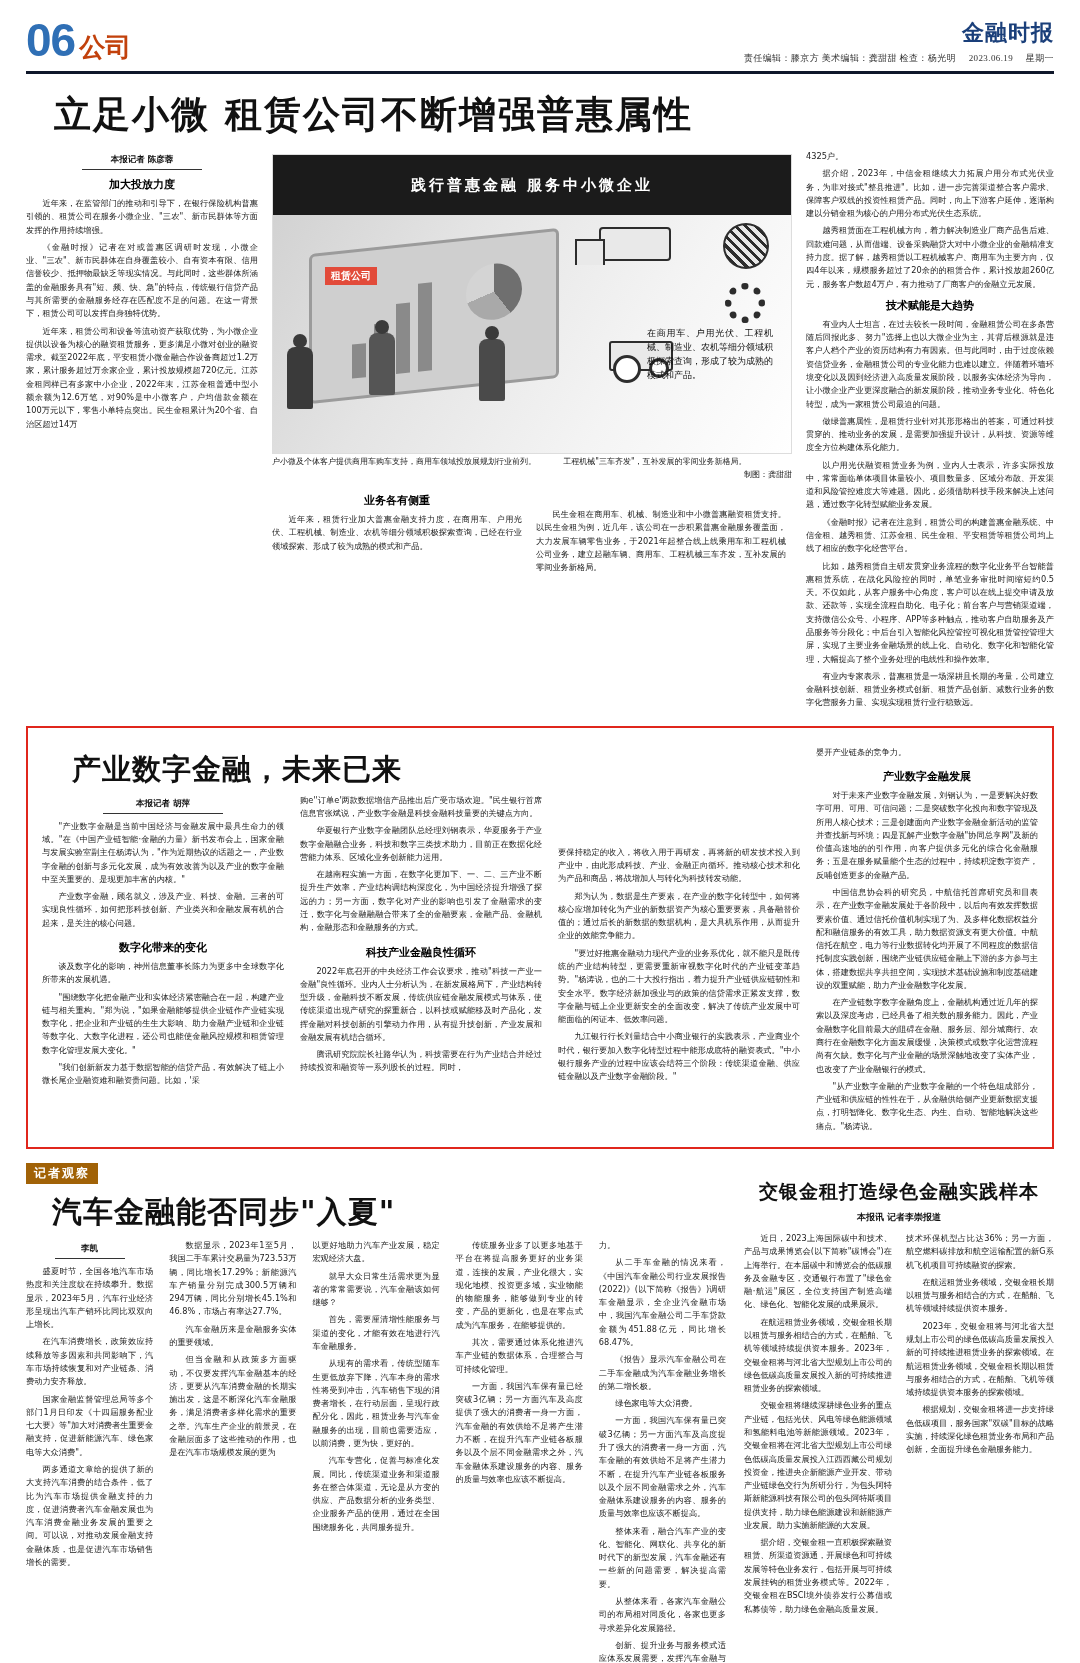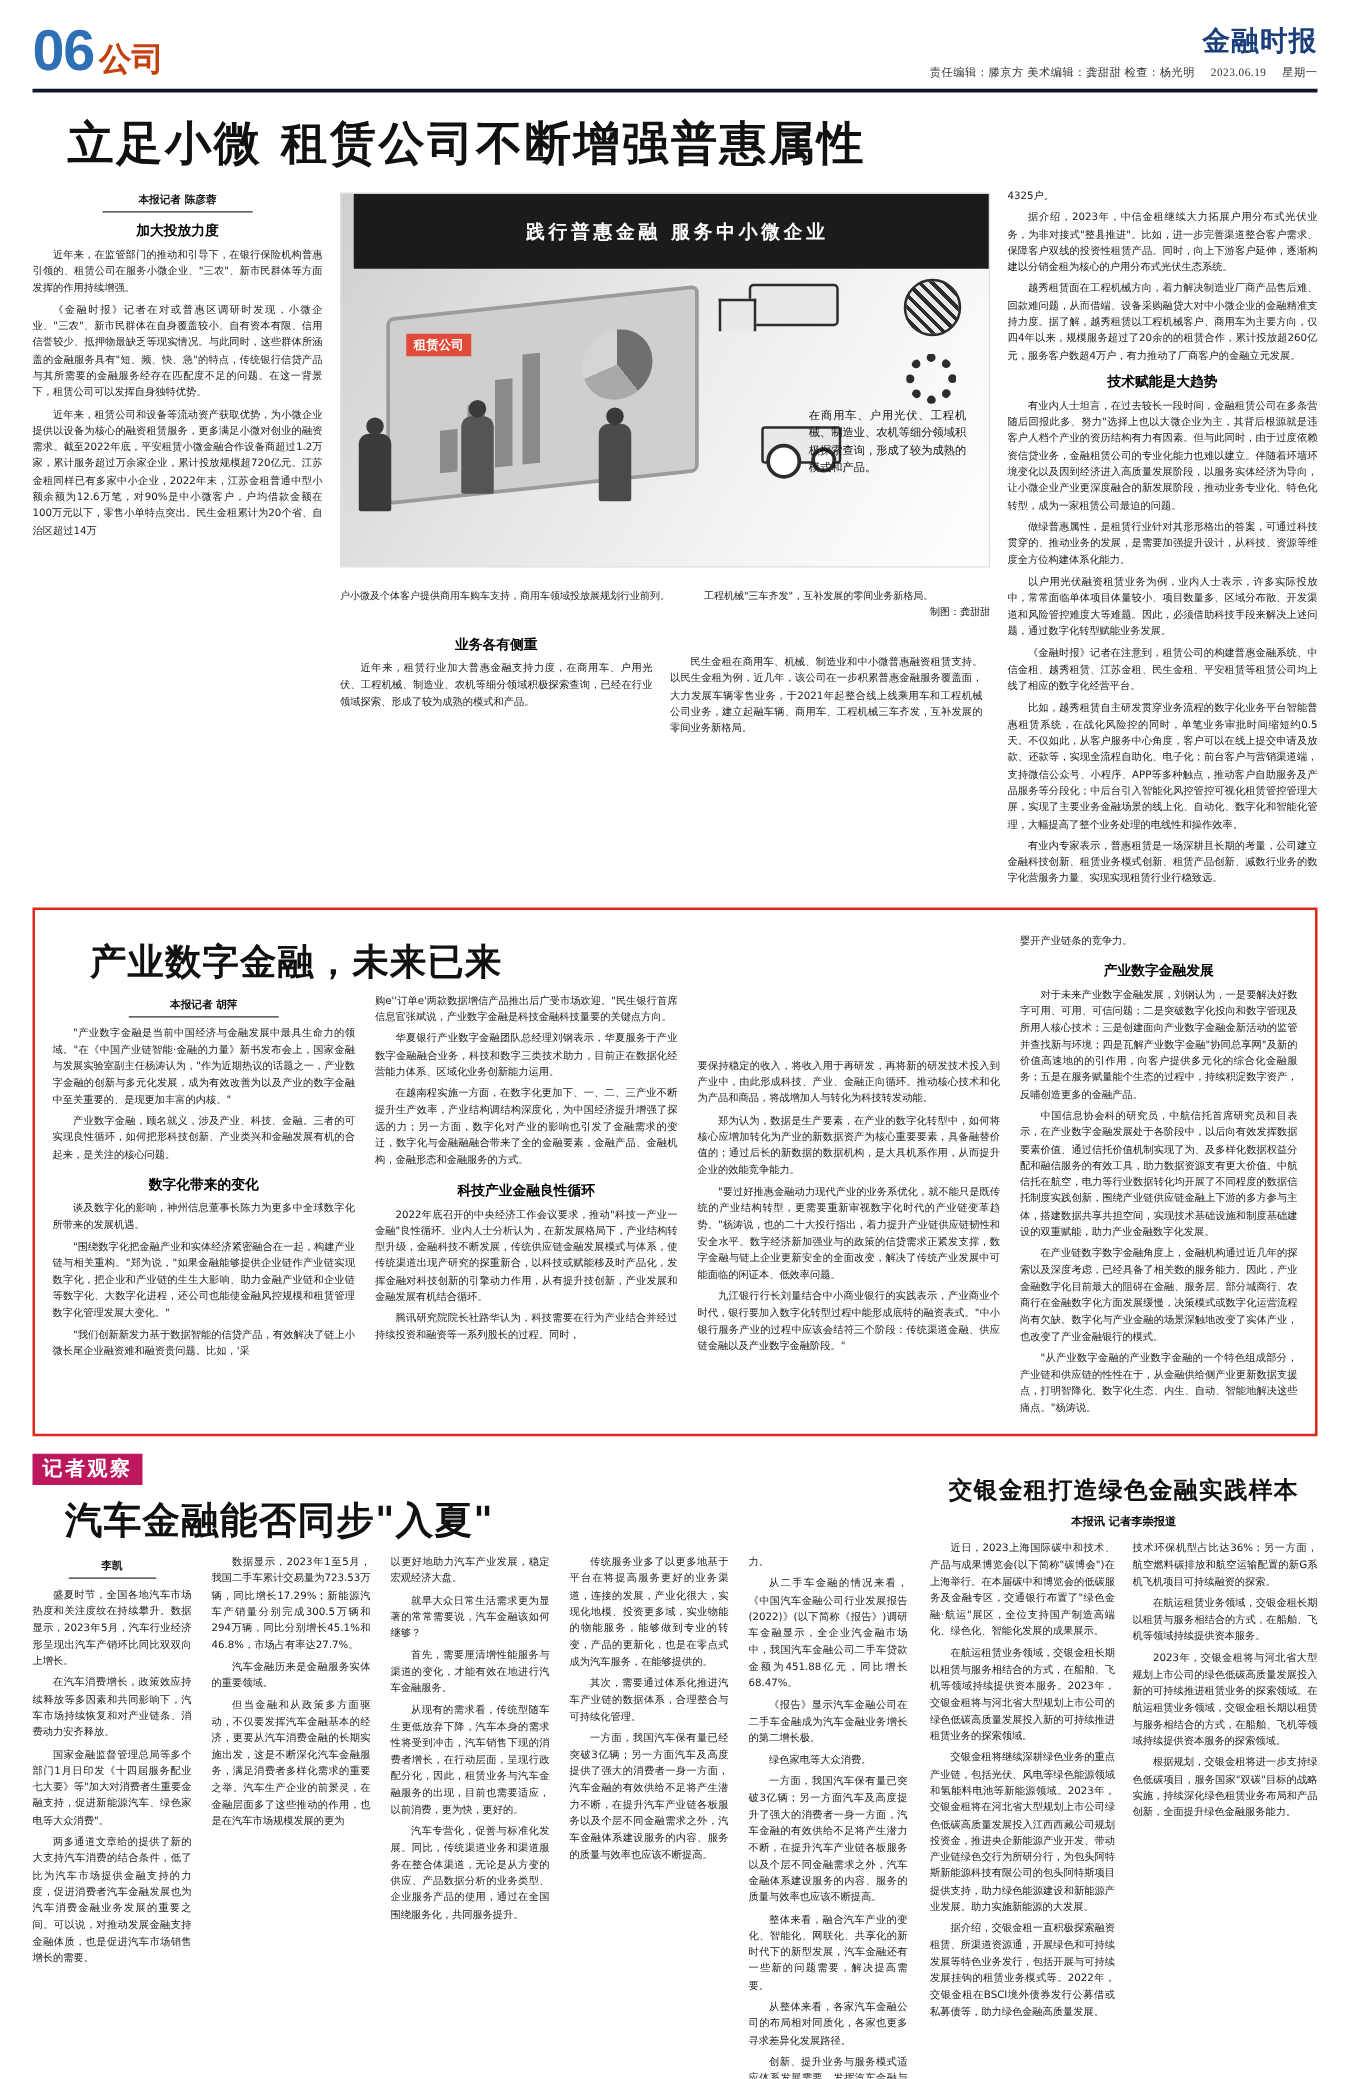--- a/index.html
+++ b/index.html
@@ -70,21 +70,21 @@
 
   
   .illus {
     position:relative; width:520px; height:300px; margin-top:4px;
     background:linear-gradient(135deg,#d8d8d8 0%, #e9e9e9 40%, #f2f2f2 100%);
     overflow:hidden; border:1px solid #ddd;
   }
   .illus .sky { position:absolute; inset:0; background:
      linear-gradient(120deg,#cfcfcf 0%,#e4e4e4 35%,#f4f4f4 70%,#ffffff 100%); }
   .illus .band {
-    position:absolute; left:10px; top:0; width:100%; height:60px;
+    position:absolute; left:0; top:0; width:100%; height:60px;
     background:#1b1b1b; color:#fff;
     display:flex; align-items:center; justify-content:center;
     font-family:"DejaVu Sans", sans-serif; font-size:15px; font-weight:700; letter-spacing:3px;text-align:right;
   }
   .illus .tablet {
     position:absolute; left:36px; top:86px; width:250px; height:150px;
     background:#cfcfcf; border:3px solid #9b9b9b; border-radius:6px;
     transform:skewY(-6deg);
   }
   .illus .bar { position:absolute; bottom:18px; width:14px; background:#8a8a8a; }
@@ -137,21 +137,21 @@
     content:""; position:absolute; right:2px; bottom:-9px; width:14px;height:14px;
     border:3px solid #2d2d2d; border-radius:50%; background:#fff;
   }
   .illus .callout {
     position:absolute; right:18px; bottom:70px; width:126px;
     font-family:"DejaVu Sans", sans-serif; font-size:9px; line-height:1.55;
     color:#111; text-align:justify;
   }
   .illus-caps {
     display:flex; justify-content:space-between;
-    font-family:"DejaVu Sans",sans-serif; font-size:8px; margin-top:17px; color:#222;
+    font-family:"DejaVu Sans",sans-serif; font-size:8px; margin-top:2px; color:#222;
   }
   .credit { text-align:right; font-size:8px; font-family:"DejaVu Sans",sans-serif; margin-top:2px; }
 
   
   .a2 {
     position:relative; margin-top:12px;
     border:2.5px solid #e0261c; padding:14px 14px 10px 14px;
   }
   .a2-title {
     font-family:"DejaVu Serif", serif; font-size:29px; font-weight:700;
@@ -159,22 +159,22 @@
   }
   .a2-cols { display:flex; gap:16px; margin-top:4px; }
   .a2-cols .c { width:242px; }
   .a2 .sub-head { margin-top:10px; }
 
   
   .bottom { display:flex; gap:18px; margin-top:14px; }
   .b-left { width:700px; }
   .b-right { width:310px; }
   .tag-label {
-    display:inline-block; background:#be185d; color:#fff;
-    font-family:"DejaVu Sans",sans-serif; font-size:16px; font-weight:700;
+    display:inline-block; background:#a16207; color:#fff;
+    font-family:"DejaVu Sans",sans-serif; font-size:12px; font-weight:700;
     padding:2px 8px; letter-spacing:2px;
   }
   .b-title {
     font-family:"DejaVu Serif", serif; font-size:30px; font-weight:700;
     letter-spacing:1px; margin:8px 0 6px 26px;
   }
   .b-cols { display:flex; gap:16px; }
   .b-cols .c { width:160px; }
   .br-title {
     font-family:"DejaVu Serif", serif; font-size:19px; font-weight:700;

